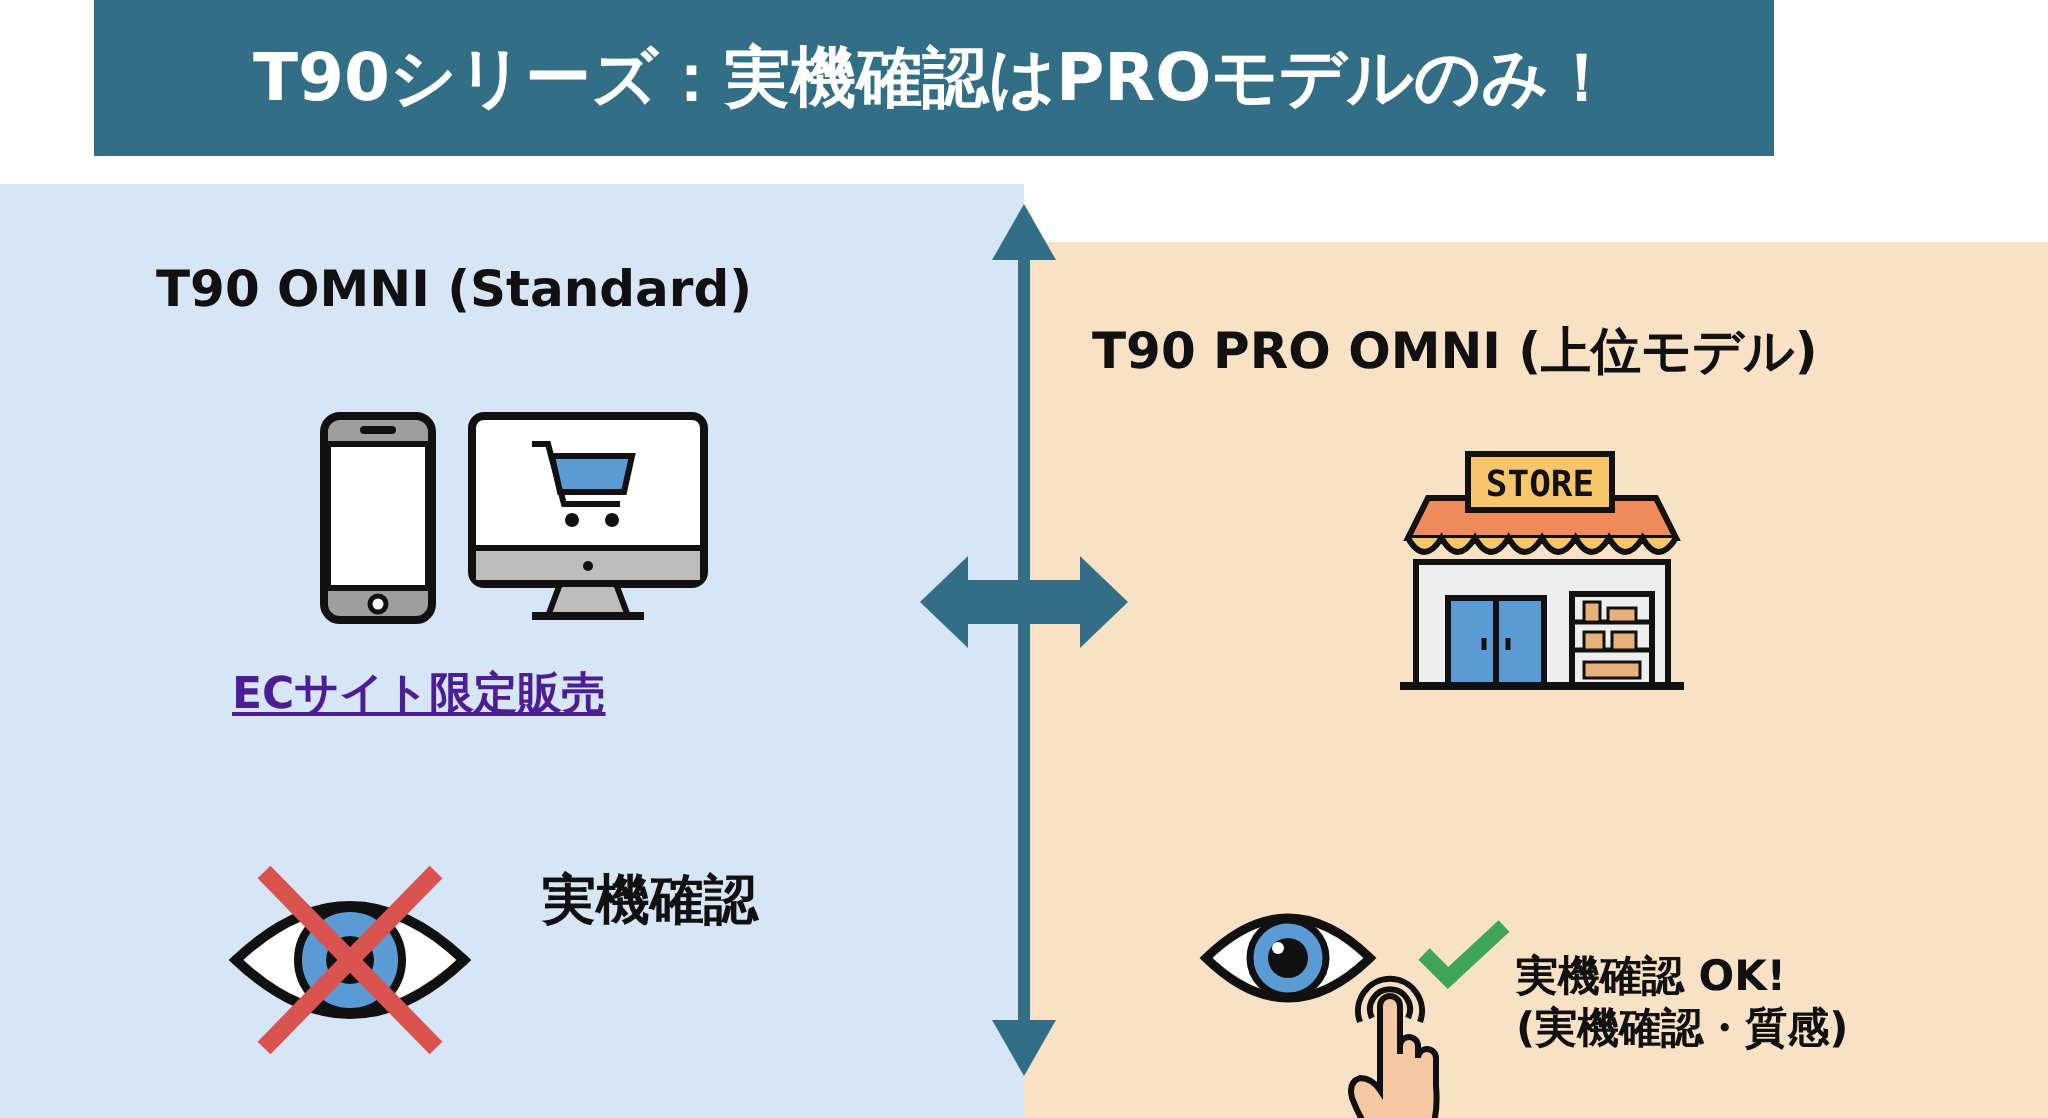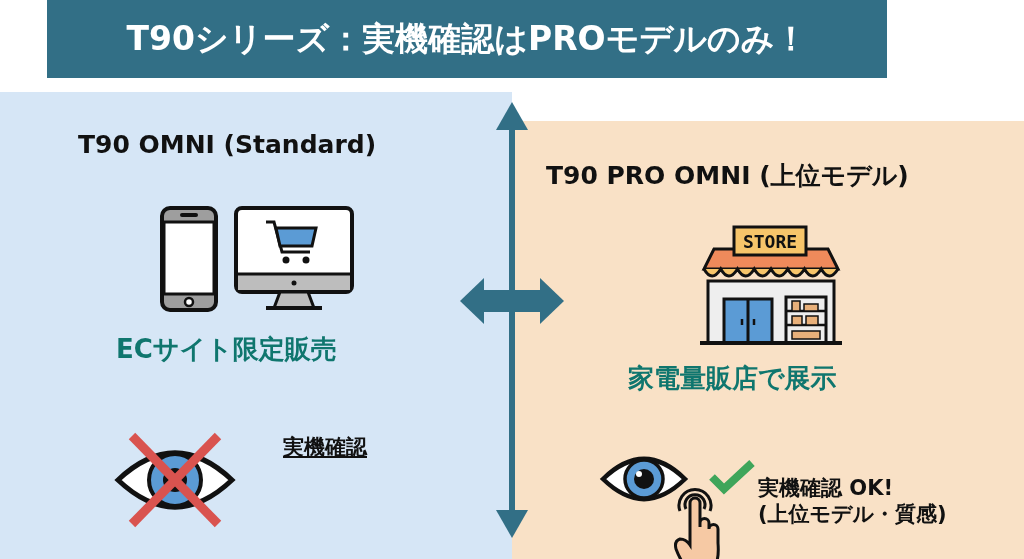--- a/index.html
+++ b/index.html
@@ -3,21 +3,21 @@
 <meta charset="utf-8">
 <style>
   html,body{margin:0;padding:0;}
   body{width:1024px;height:559px;position:relative;overflow:hidden;font-family:"DejaVu Sans","Liberation Sans",sans-serif;}
   .header{position:absolute;left:0;top:0;width:840px;height:78px;background:#326f86;display:flex;align-items:center;justify-content:center;margin-left:47px;}
   .header-title{color:#fff;font-weight:bold;font-size:33px;letter-spacing:0px;}
   .panel{position:absolute;top:92px;height:481px;}
   .left{left:0;width:512px;background:#d6e6f6;}
   .right{left:512px;width:512px;background:#f9e1c6;margin-top:29px;}
   .model-title{position:absolute;font-weight:bold;font-size:25px;color:#111;white-space:nowrap;}
-  .feature{position:absolute;font-weight:bold;font-size:26px;color:#0f766e;white-space:nowrap;}
+  .feature{position:absolute;font-weight:bold;font-size:22px;color:#4c1d95;white-space:nowrap;text-decoration:underline;}
   .label{position:absolute;font-weight:bold;color:#111;text-align:center;line-height:1.25;}
   svg{position:absolute;overflow:visible;}
 </style>
 </head>
 <body>
 
 <div class="header">
   <span class="header-title">T90シリーズ：実機確認はPROモデルのみ！</span>
 </div>
 
@@ -48,21 +48,21 @@
   <div class="feature" style="left:116px;top:240px;">ECサイト限定販売</div>
 
   <svg style="left:112px;top:340px;" width="126" height="96" viewBox="0 0 126 96">
     <path d="M6 48 Q63 -6 120 48 Q63 102 6 48 Z" fill="#fff" stroke="#111" stroke-width="5"></path>
     <circle cx="63" cy="48" r="26" fill="#5b9bd5" stroke="#111" stroke-width="4"></circle>
     <circle cx="63" cy="48" r="12" fill="#111"></circle>
     <line x1="20" y1="4" x2="106" y2="92" stroke="#d9534f" stroke-width="9" stroke-linecap="butt"></line>
     <line x1="106" y1="4" x2="20" y2="92" stroke="#d9534f" stroke-width="9" stroke-linecap="butt"></line>
   </svg>
 
-  <div class="label" style="left:250px;top:342px;width:150px;font-size:21px;text-decoration:underline;">
+  <div class="label" style="left:250px;top:342px;width:150px;font-size:27px;">
     <div>実機確認</div>
   </div>
 </div>
 
 <div class="panel right">
   <div class="model-title" style="left:34px;top:38px;">T90 PRO OMNI (上位モデル)</div>
 
   <svg style="left:186px;top:104px;" width="146" height="120" viewBox="0 0 146 120">
     <rect x="10" y="56" width="126" height="62" fill="#eeeeee" stroke="#111" stroke-width="3"></rect>
     <polygon points="6,44 140,44 130,24 16,24" fill="#ef8a5b" stroke="#111" stroke-width="3"></polygon>
@@ -77,42 +77,41 @@
     <line x1="88" y1="86" x2="128" y2="86" stroke="#111" stroke-width="2.5"></line>
     <line x1="88" y1="100" x2="128" y2="100" stroke="#111" stroke-width="2.5"></line>
     <rect x="94" y="76" width="8" height="10" fill="#e8b07a" stroke="#111" stroke-width="1.5"></rect>
     <rect x="106" y="79" width="14" height="7" fill="#e8b07a" stroke="#111" stroke-width="1.5"></rect>
     <rect x="94" y="91" width="10" height="9" fill="#e8b07a" stroke="#111" stroke-width="1.5"></rect>
     <rect x="108" y="91" width="12" height="9" fill="#e8b07a" stroke="#111" stroke-width="1.5"></rect>
     <rect x="94" y="106" width="28" height="8" fill="#e8b07a" stroke="#111" stroke-width="1.5"></rect>
     <line x1="2" y1="118" x2="144" y2="118" stroke="#111" stroke-width="4"></line>
   </svg>
 
-  <div class="feature" style="left:116px;top:240px;">家電量販店で展示</div>
 
   <svg style="left:88px;top:326px;" width="88" height="64" viewBox="0 0 88 64">
     <path d="M3 32 Q44 -8 85 32 Q44 72 3 32 Z" fill="#fff" stroke="#111" stroke-width="4.5"></path>
     <circle cx="44" cy="32" r="19" fill="#5b9bd5" stroke="#111" stroke-width="3.5"></circle>
     <circle cx="44" cy="32" r="10" fill="#111"></circle>
     <circle cx="39" cy="27" r="3" fill="#fff"></circle>
   </svg>
 
   <svg style="left:196px;top:338px;" width="48" height="36" viewBox="0 0 48 36">
     <polyline points="4,18 16,30 44,4" fill="none" stroke="#3fa55a" stroke-width="8"></polyline>
   </svg>
 
   <svg style="left:158px;top:362px;" width="56" height="94" viewBox="0 0 56 94">
     <path d="M10 28 a16 16 0 1 1 30 0" fill="none" stroke="#111" stroke-width="3"></path>
     <path d="M16 26 a10 10 0 1 1 18 0" fill="none" stroke="#111" stroke-width="3"></path>
     <path d="M20 50 V20 a5 5 0 0 1 10 0 V44 V40 a4.5 4.5 0 0 1 9 0 V46 a4.5 4.5 0 0 1 9 0 V60 Q50 84 38 90 H22 Q12 82 6 66 Q4 58 10 56 Q16 56 20 62 Z" fill="#f6c9a4" stroke="#111" stroke-width="3"></path>
   </svg>
 
   <div class="label" style="left:246px;top:354px;text-align:left;">
     <div style="font-size:21px;">実機確認 OK!</div>
-    <div style="font-size:21px;">(上位モデル・質感)</div>
+    <div style="font-size:21px;">(実機確認・質感)</div>
   </div>
 </div>
 
 <svg style="left:458px;top:100px;" width="108" height="440" viewBox="0 0 108 440">
   <line x1="54" y1="20" x2="54" y2="420" stroke="#326f86" stroke-width="6"></line>
   <polygon points="54,2 38,30 70,30" fill="#326f86"></polygon>
   <polygon points="54,438 38,410 70,410" fill="#326f86"></polygon>
   <rect x="26" y="190" width="56" height="22" fill="#326f86"></rect>
   <polygon points="2,201 26,178 26,224" fill="#326f86"></polygon>
   <polygon points="106,201 82,178 82,224" fill="#326f86"></polygon>

